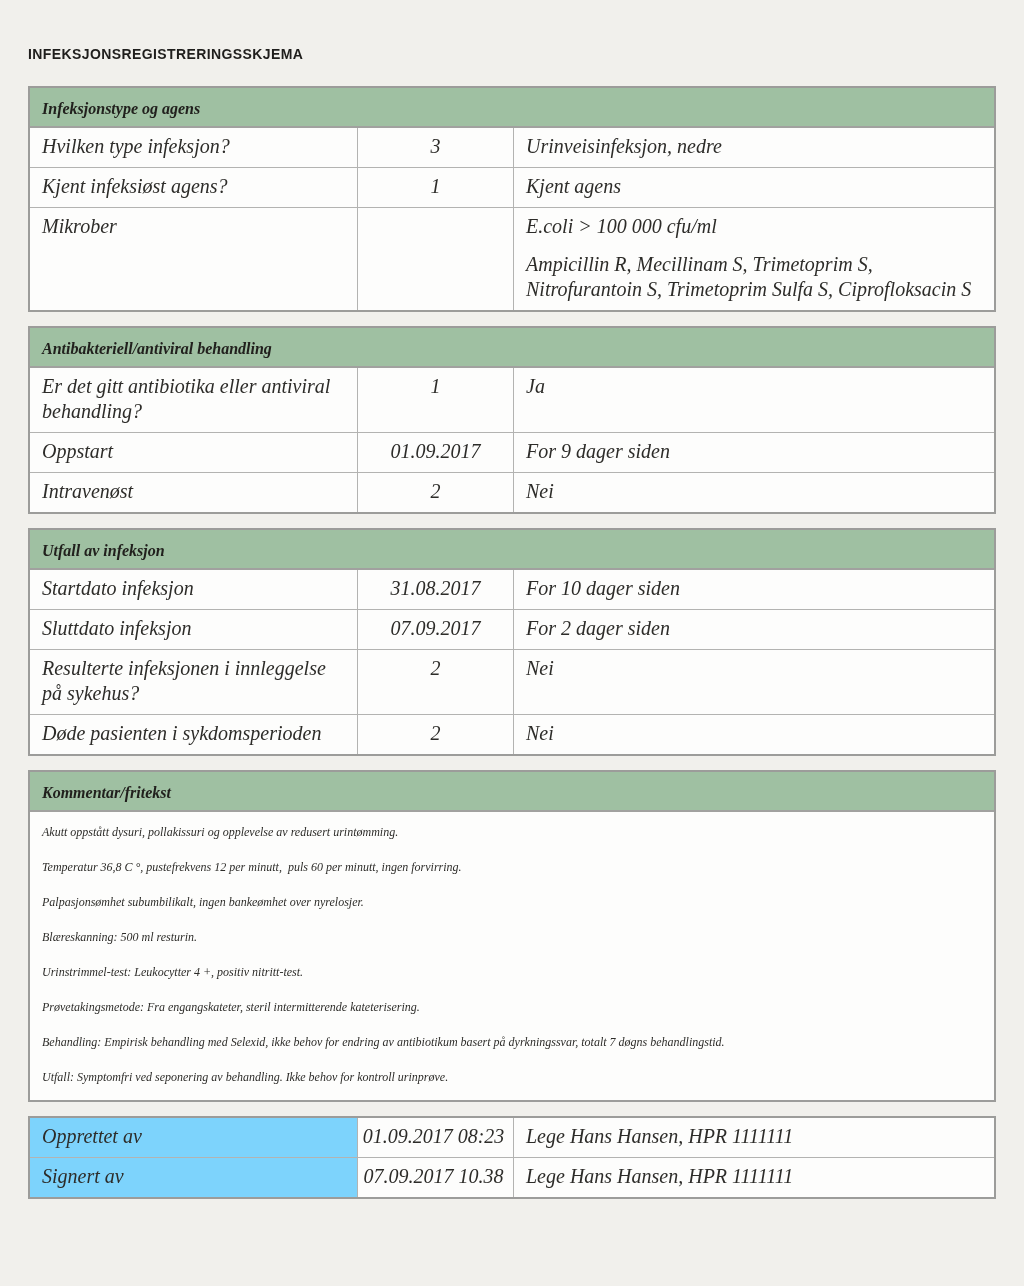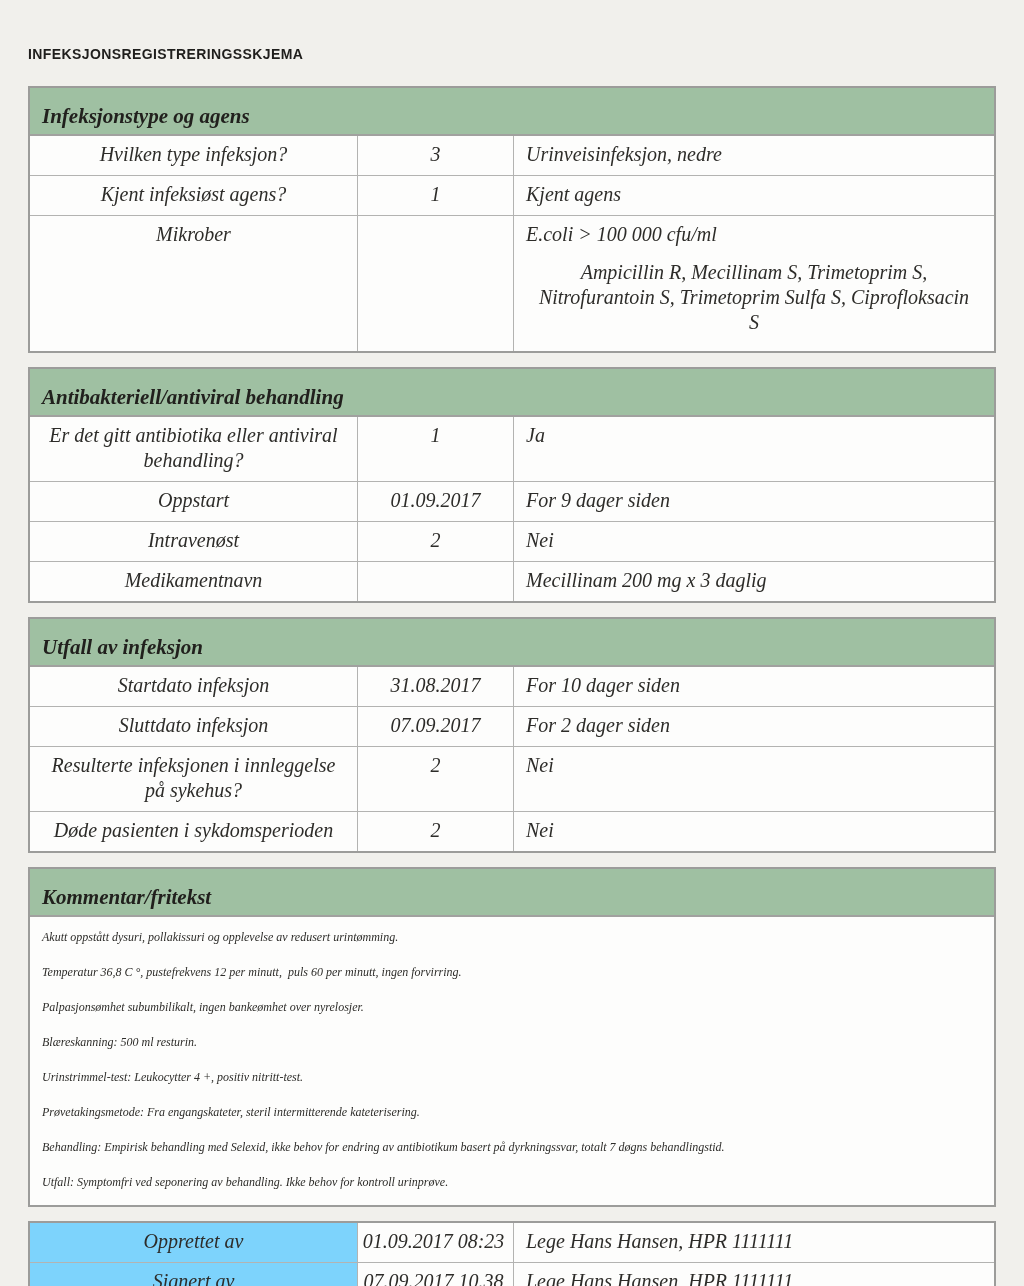--- a/index.html
+++ b/index.html
@@ -22,47 +22,47 @@
   }
 
   .tbl {
     background: #fdfdfc;
     border: 2px solid #9c9c9a;
     margin-bottom: 14px;
   }
   .thead {
     background: #9fc0a2;
     border-bottom: 2px solid #a1a19f;
-    padding: 16px 12px 5px 12px;
+    padding: 8px 12px 5px 12px;
     font-style: italic;
     font-weight: bold;
-    font-size: 21px;
+    font-size: 16px;
     line-height: 25px;
     color: #21201d;
   }
   .row { display: flex; align-items: stretch; min-height: 39px; box-sizing: border-box; }
   .row + .row { border-top: 1.5px solid #b3b3b1; }
   .cell {
     box-sizing: border-box;
     padding: 6px 12px 8px 12px;
     font-style: italic;
     font-size: 20px;
     line-height: 25px;
     color: #2d2c29;
   }
-  .c1 { width: 327px; text-align: center; }
+  .c1 { width: 327px; }
   .c2 {
     width: 157px;
     border-left: 1.5px solid #b3b3b1;
     border-right: 1.5px solid #b3b3b1;
     text-align: center;
   }
   .c3 { flex: 1; }
   .c3 p { margin: 0 0 13px 0; }
-  .c3 p:last-child { margin: 8px; text-align: center; }
+  .c3 p:last-child { margin: 0; }
 
   .comment-body { padding: 8px 12px 6px 12px; }
   .comment-body p {
     font-style: italic;
     font-size: 12px;
     line-height: 25px;
     color: #2d2c29;
     margin: 0 0 10px 0;
     white-space: pre-wrap;
   }
@@ -110,25 +110,20 @@
     <div class="row">
       <div class="cell c1">Oppstart</div>
       <div class="cell c2">01.09.2017</div>
       <div class="cell c3">For 9 dager siden</div>
     </div>
     <div class="row">
       <div class="cell c1">Intravenøst</div>
       <div class="cell c2">2</div>
       <div class="cell c3">Nei</div>
     </div>
-    <div class="row">
-      <div class="cell c1">Medikamentnavn</div>
-      <div class="cell c2"></div>
-      <div class="cell c3">Mecillinam 200 mg x 3 daglig</div>
-    </div>
   </div>
 
   <div class="tbl">
     <div class="thead">Utfall av infeksjon</div>
     <div class="row">
       <div class="cell c1">Startdato infeksjon</div>
       <div class="cell c2">31.08.2017</div>
       <div class="cell c3">For 10 dager siden</div>
     </div>
     <div class="row">

